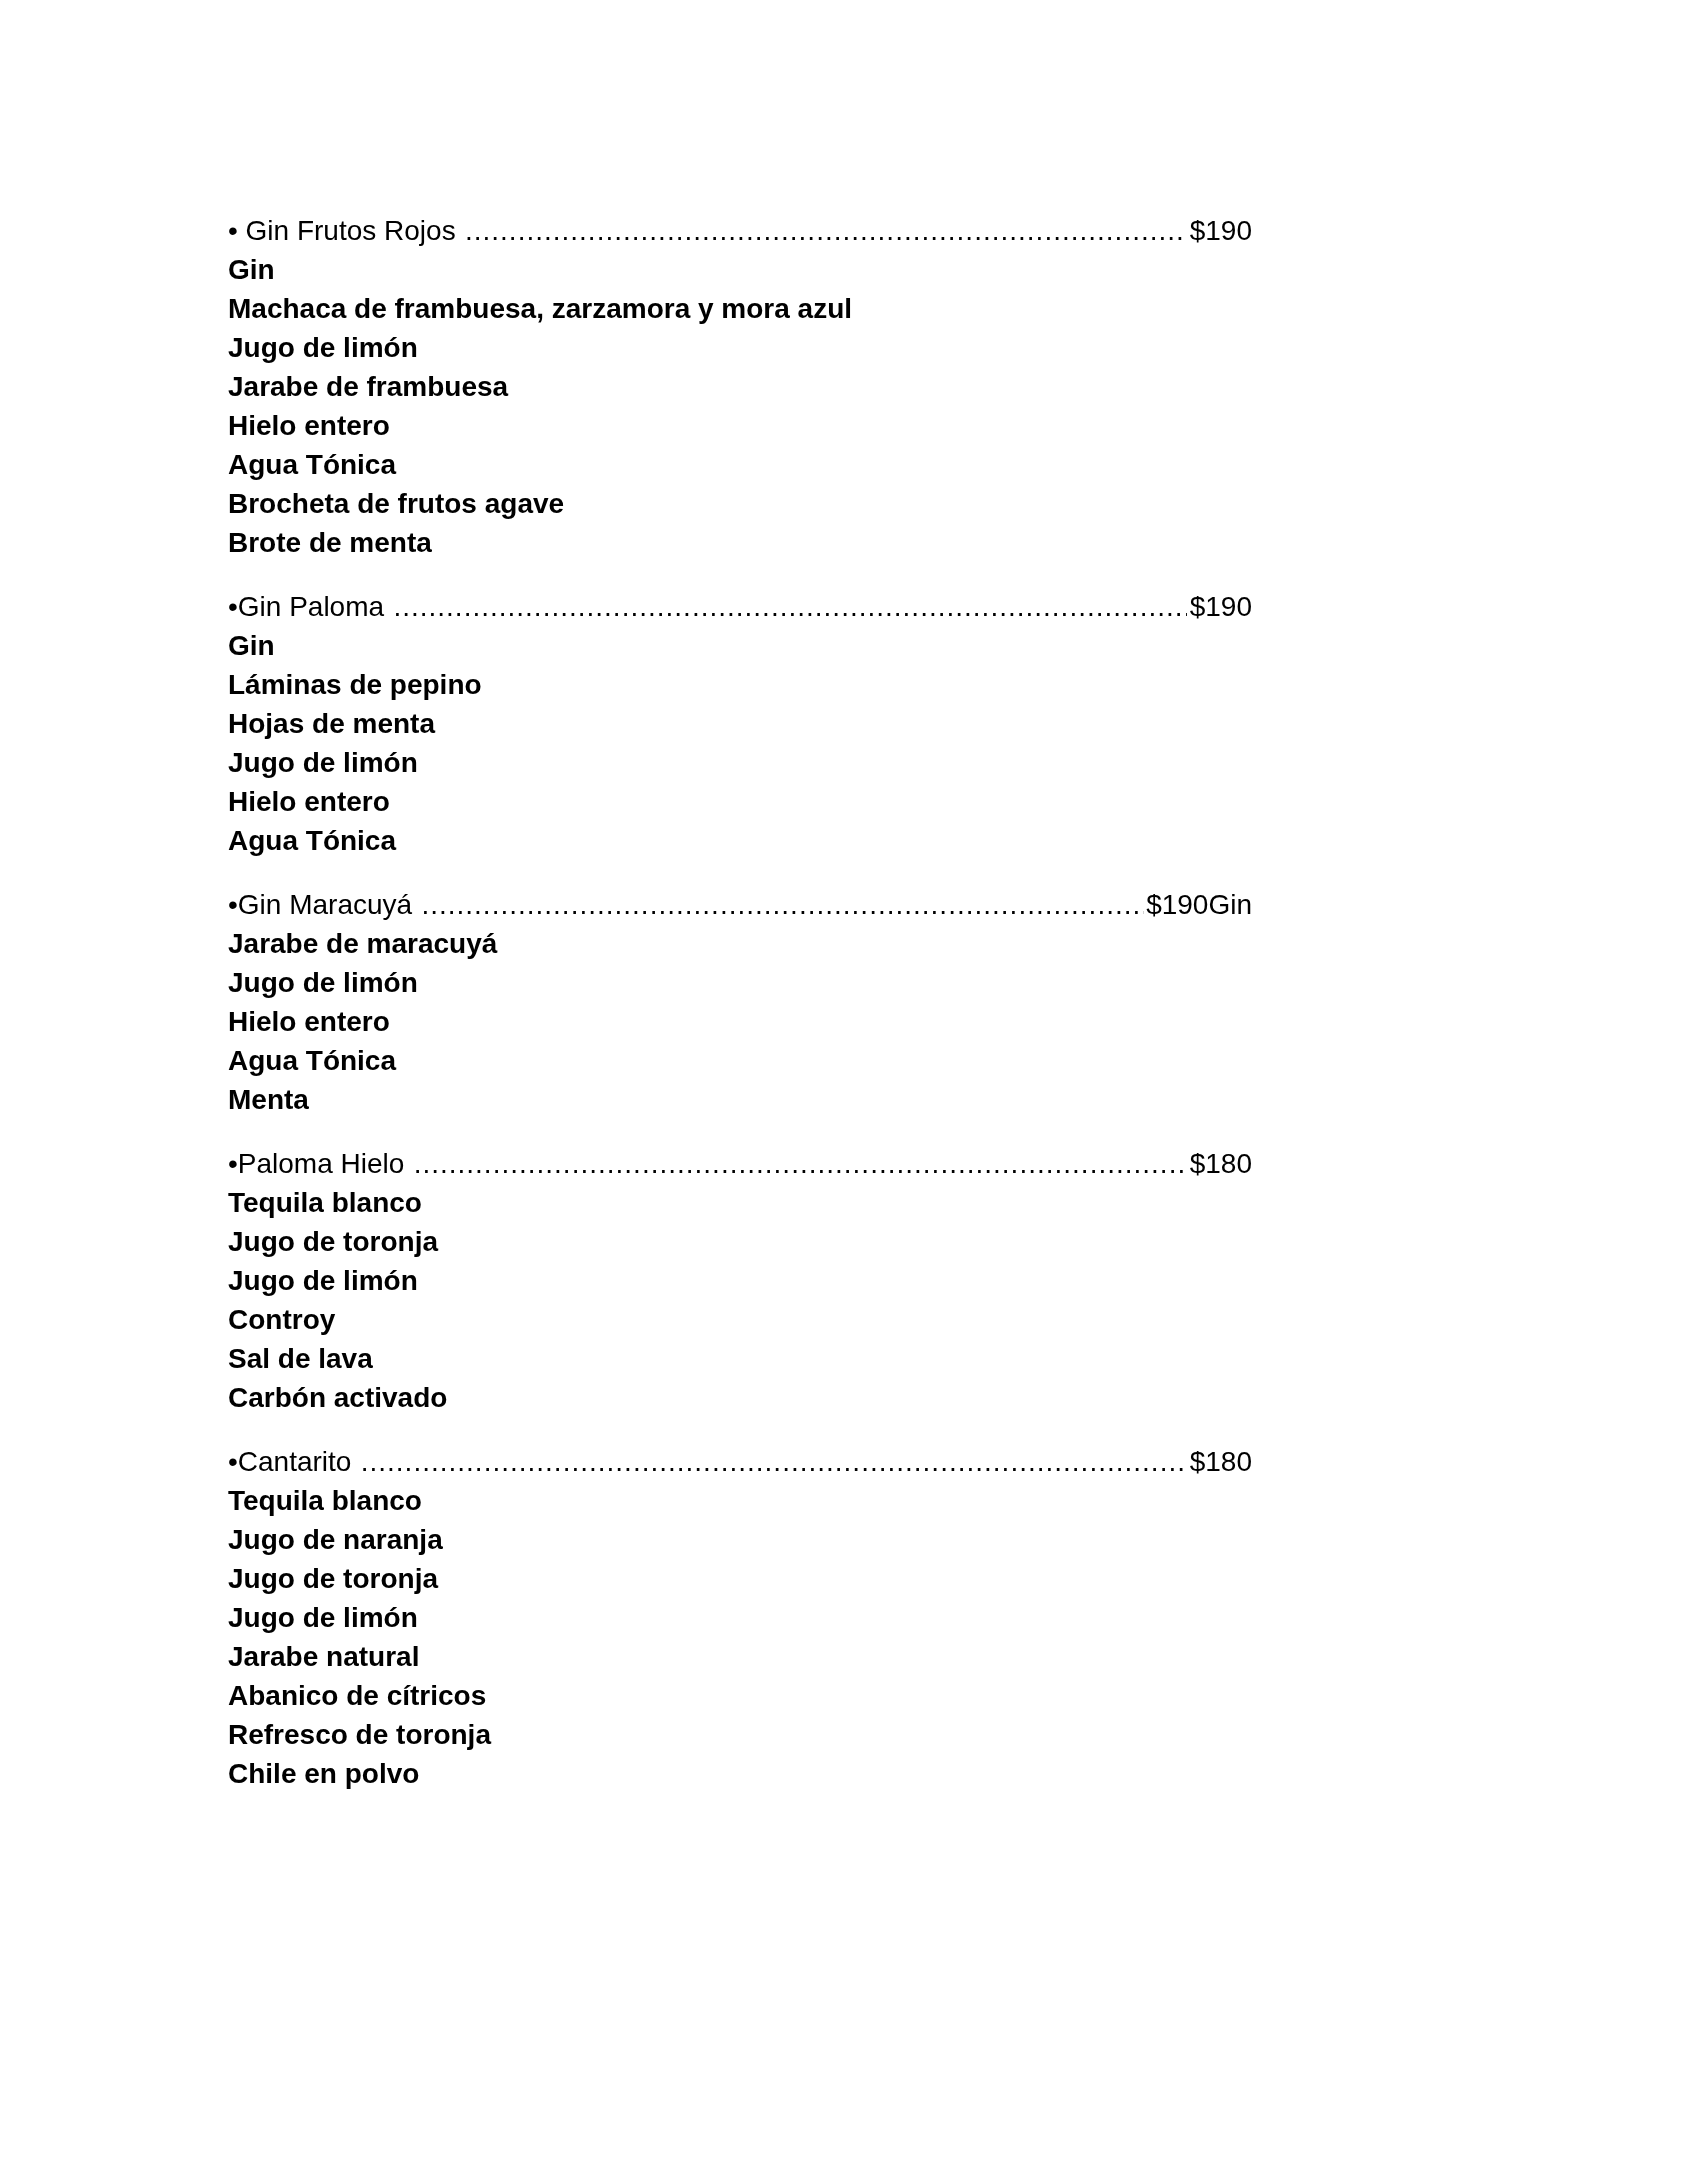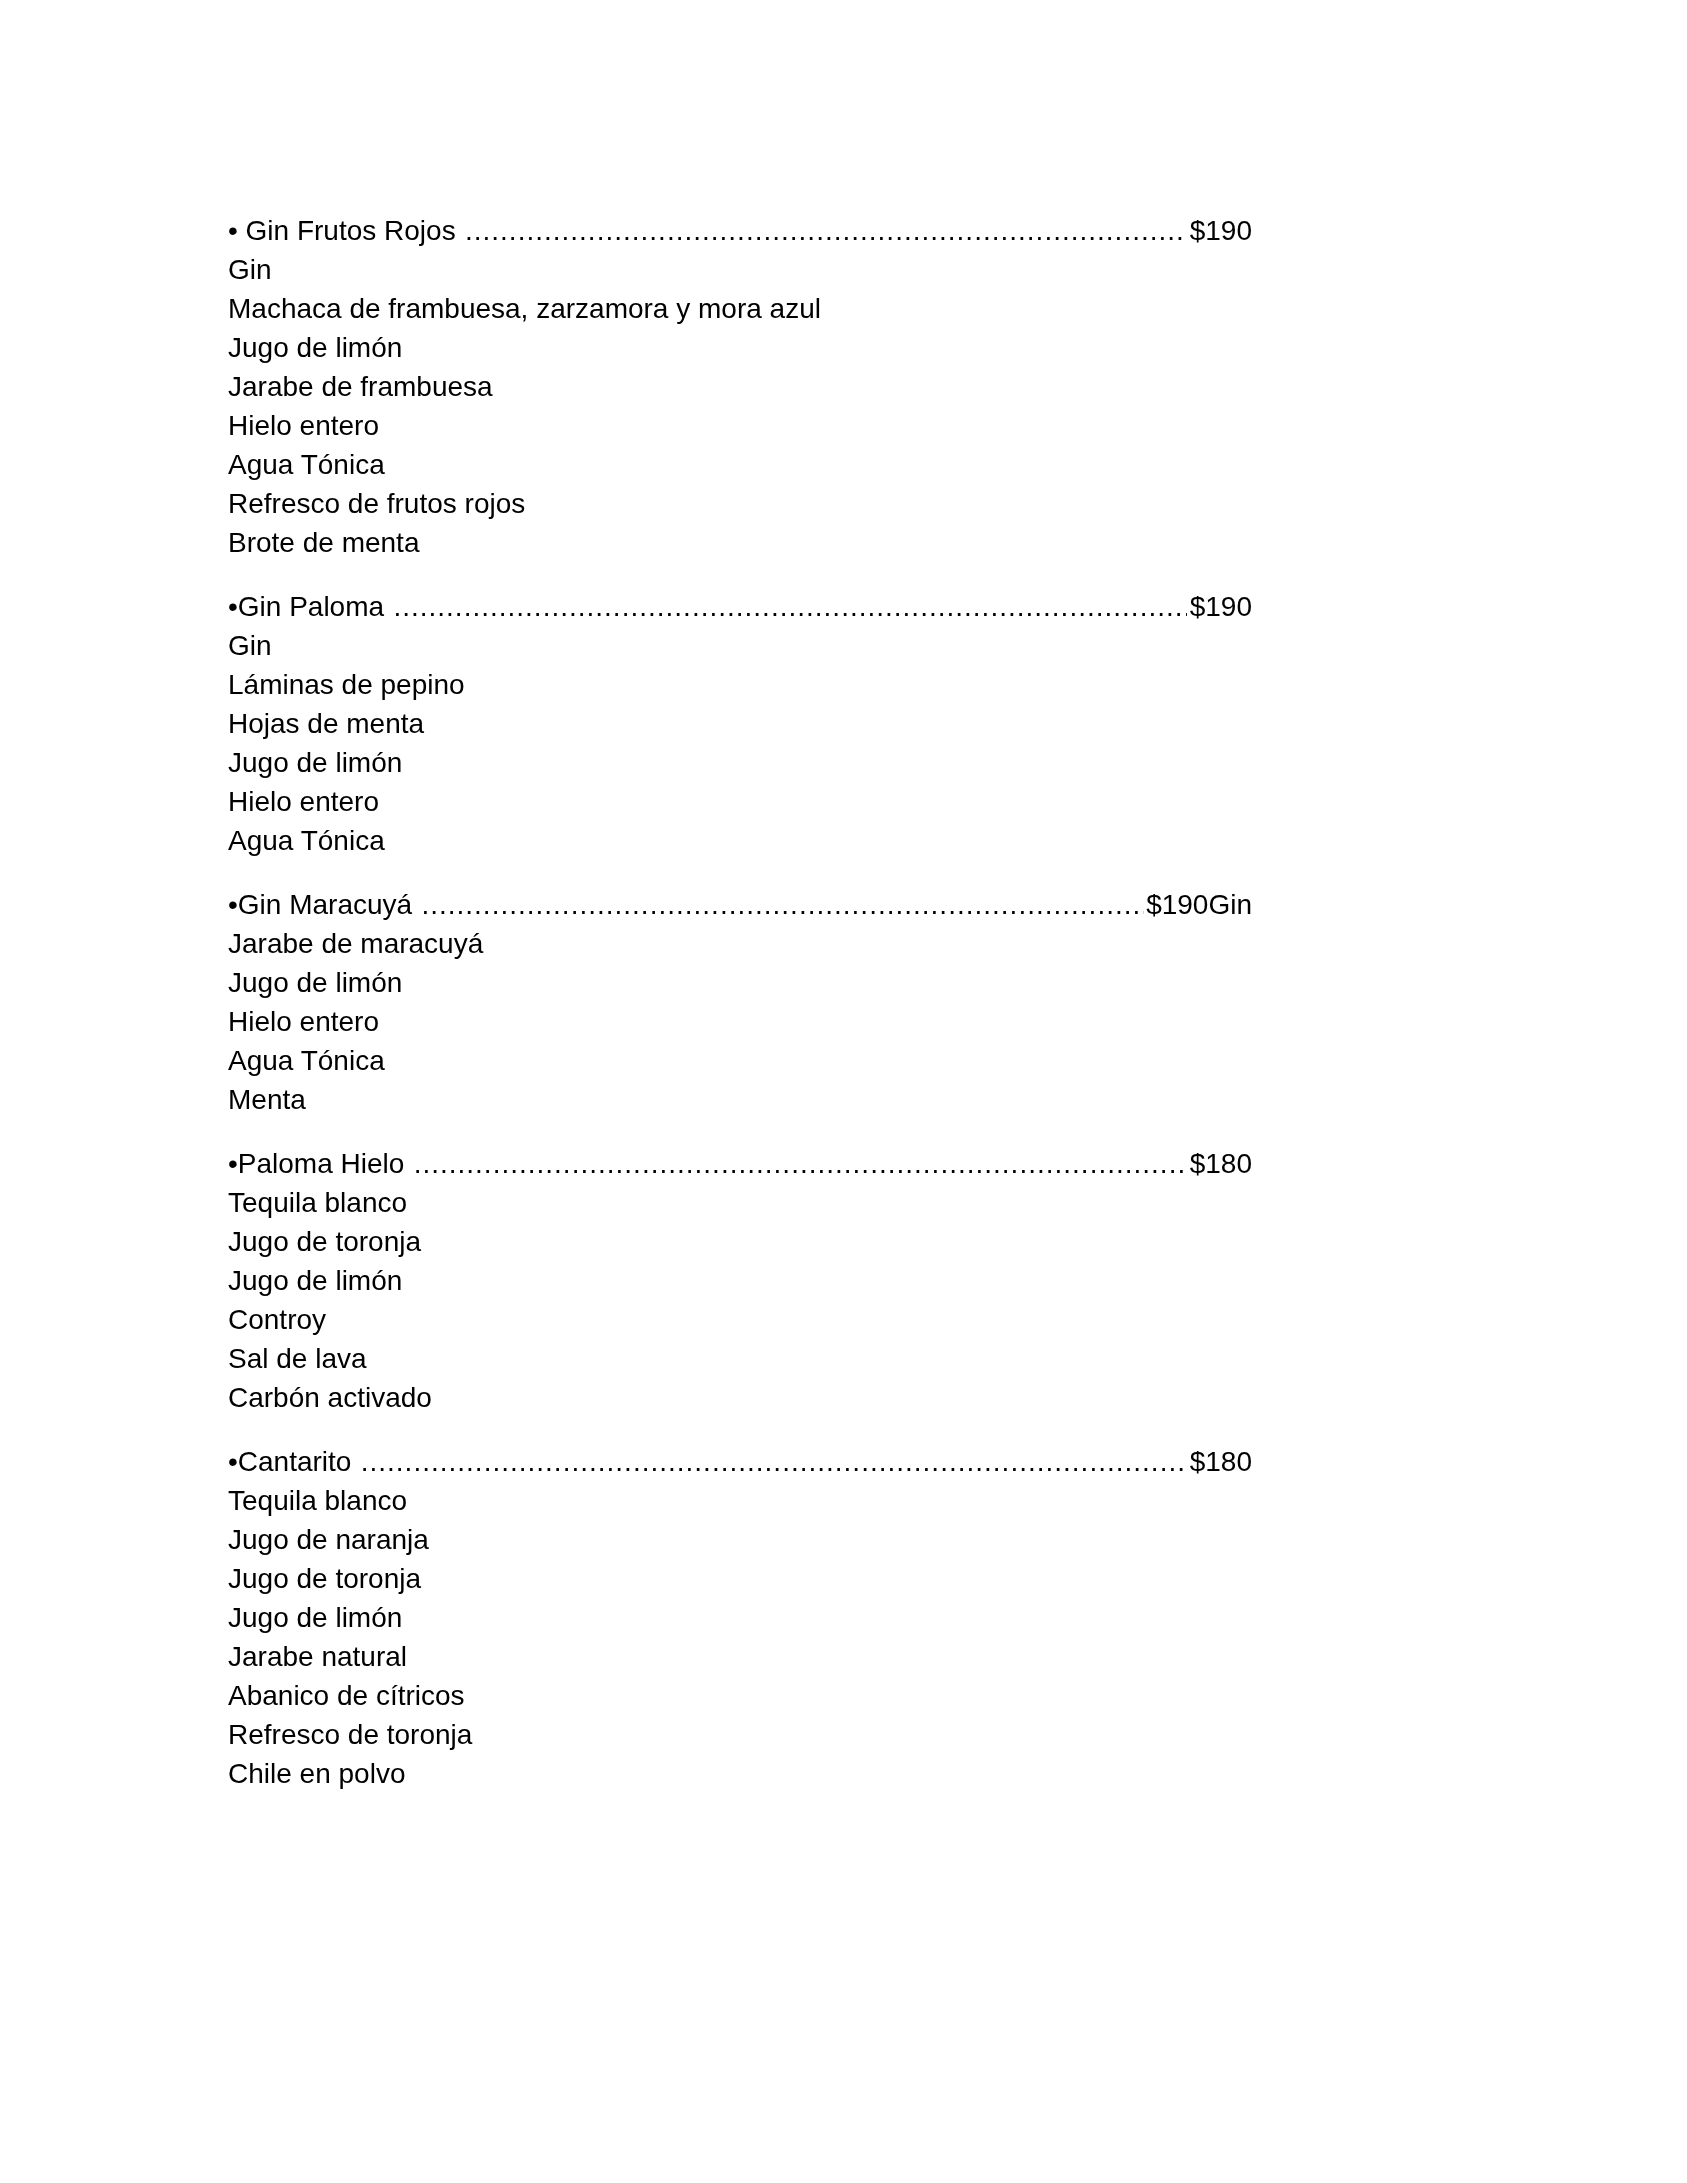--- a/index.html
+++ b/index.html
@@ -46,40 +46,41 @@
     min-width: 0;
   }
   .item-price {
     white-space: nowrap;
     flex: 0 0 auto;
   }
   .ingredient {
     margin: 0;
     padding: 0;
     white-space: nowrap;
+    font-weight: bold;
   }
 </style>
 </head>
 <body>
 
 <main class="page">
 
   <section class="menu-item">
     <div class="heading-line">
       <span class="item-name">• Gin Frutos Rojos</span>
       <span class="leader">........................................................................................................................................................................................................</span>
       <span class="item-price">$190</span>
     </div>
     <p class="ingredient">Gin</p>
     <p class="ingredient">Machaca de frambuesa, zarzamora y mora azul</p>
     <p class="ingredient">Jugo de limón</p>
     <p class="ingredient">Jarabe de frambuesa</p>
     <p class="ingredient">Hielo entero</p>
     <p class="ingredient">Agua Tónica</p>
-    <p class="ingredient">Refresco de frutos rojos</p>
+    <p class="ingredient">Brocheta de frutos agave</p>
     <p class="ingredient">Brote de menta</p>
   </section>
 
   <section class="menu-item">
     <div class="heading-line">
       <span class="item-name">•Gin Paloma</span>
       <span class="leader">........................................................................................................................................................................................................</span>
       <span class="item-price">$190</span>
     </div>
     <p class="ingredient">Gin</p>

